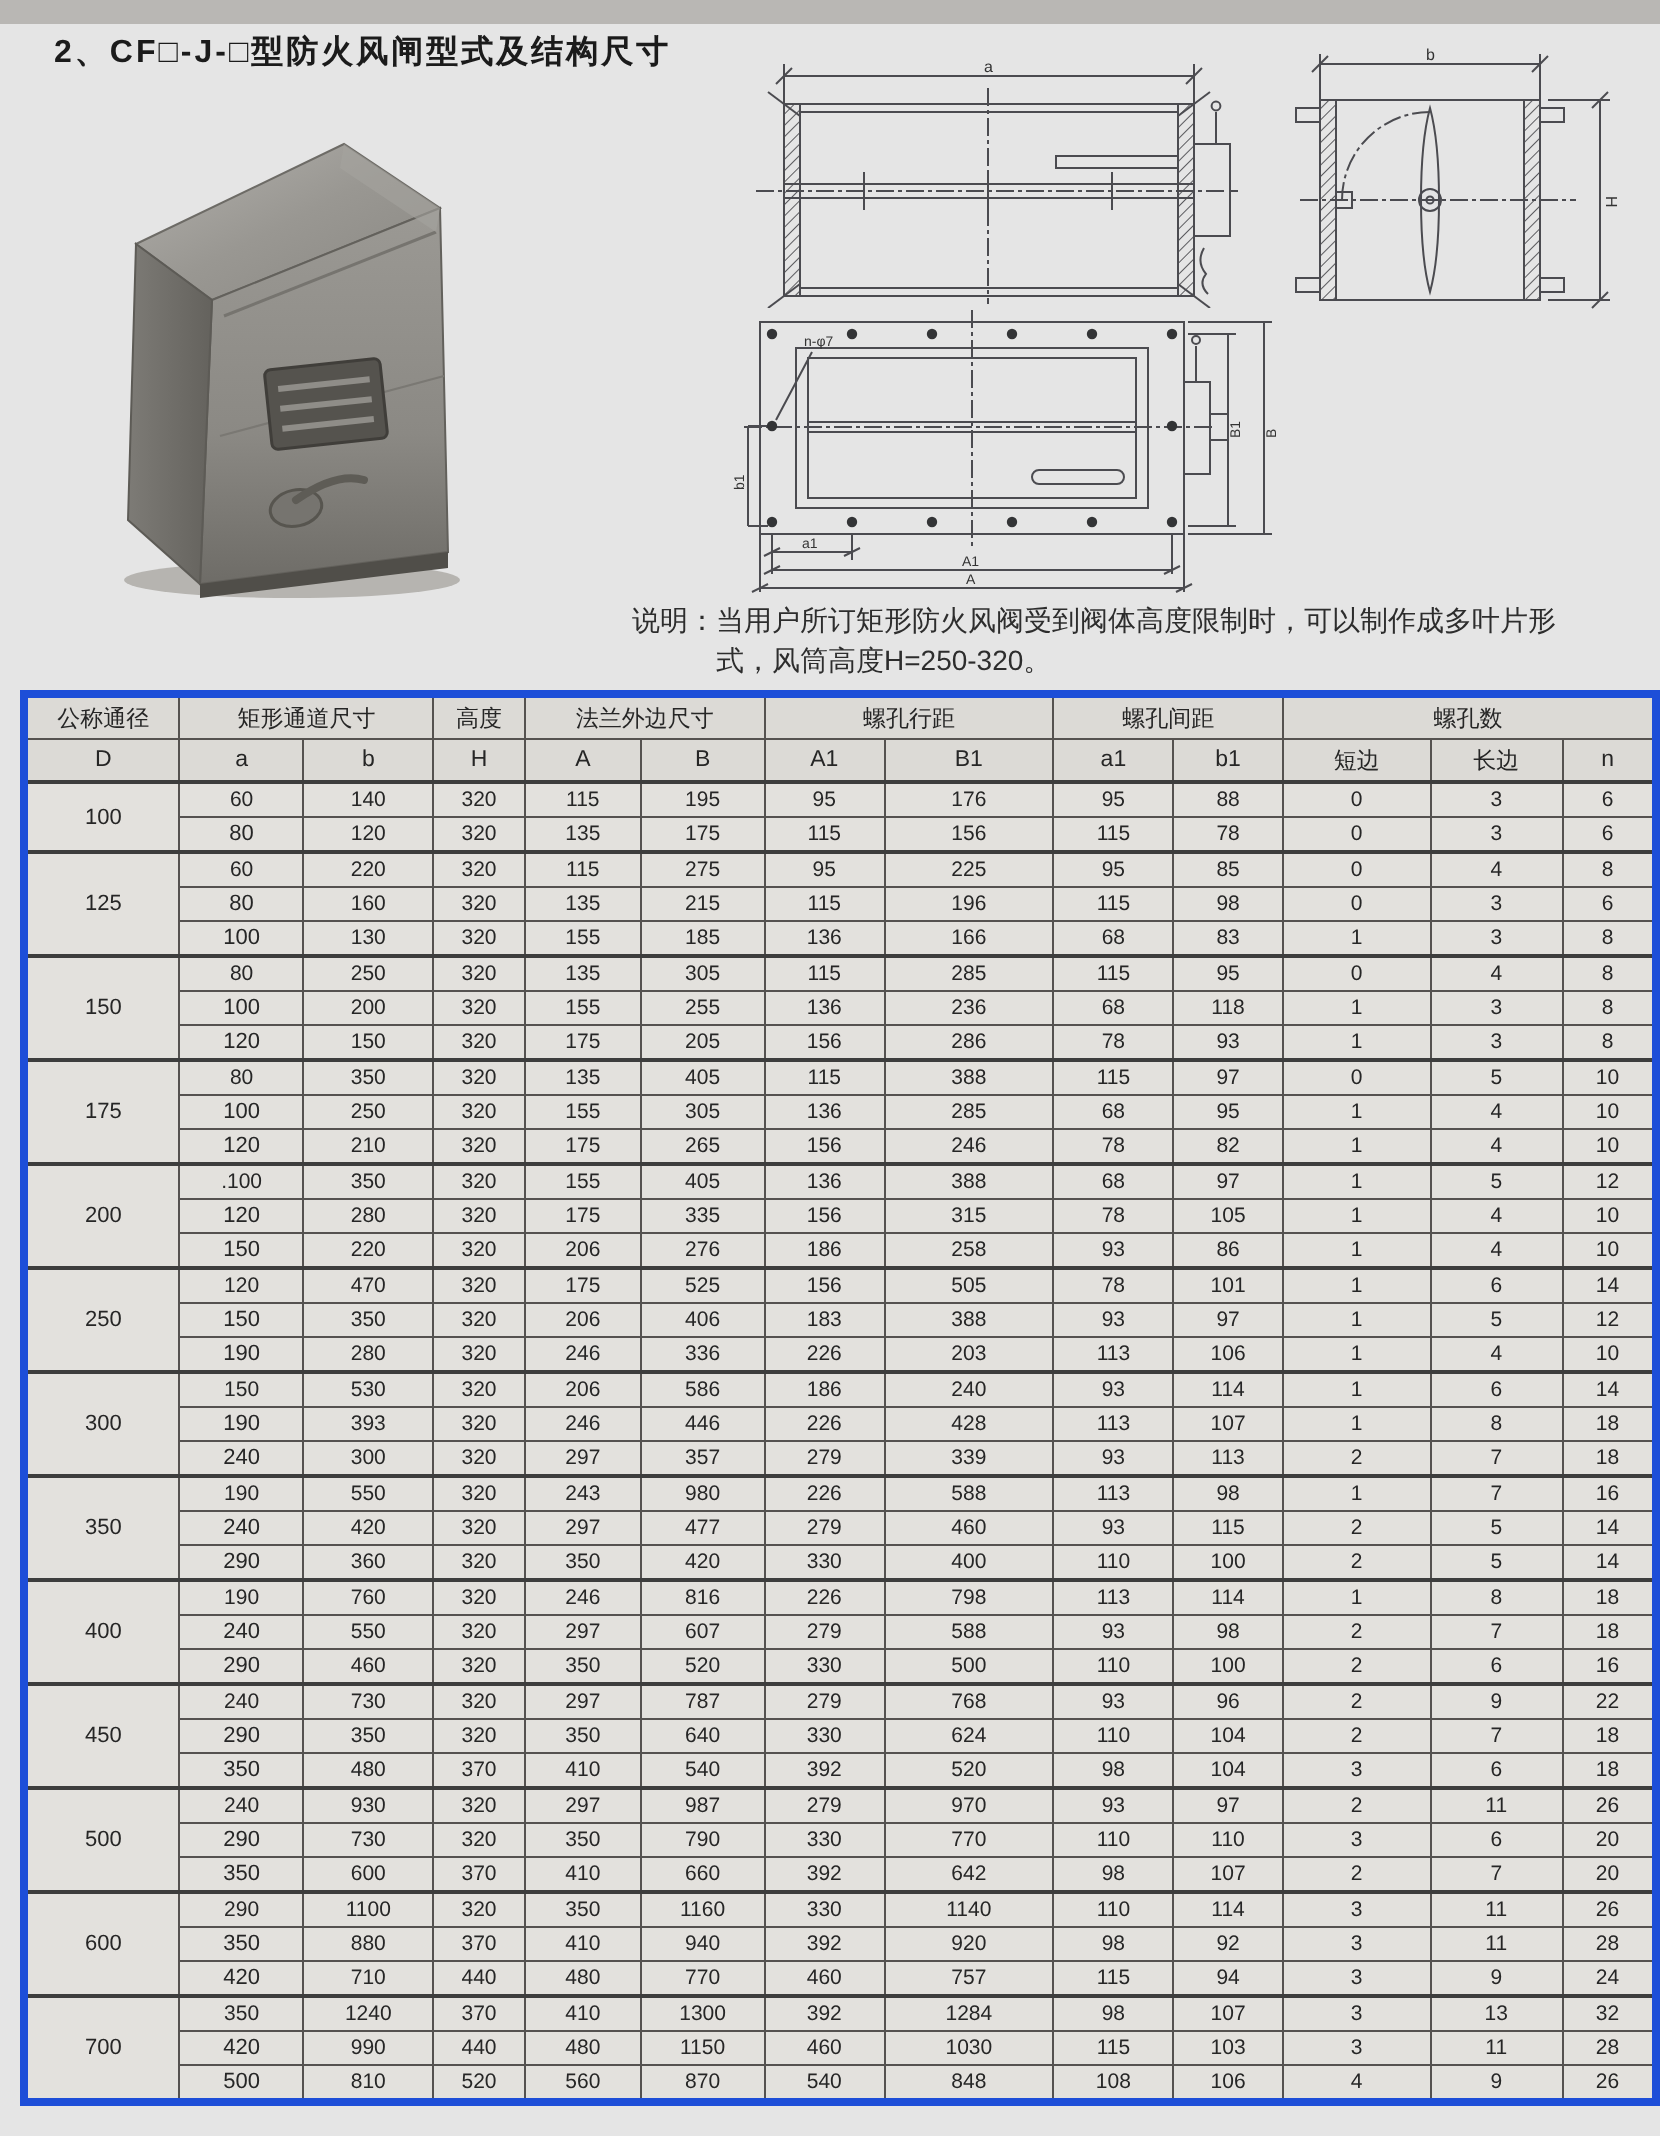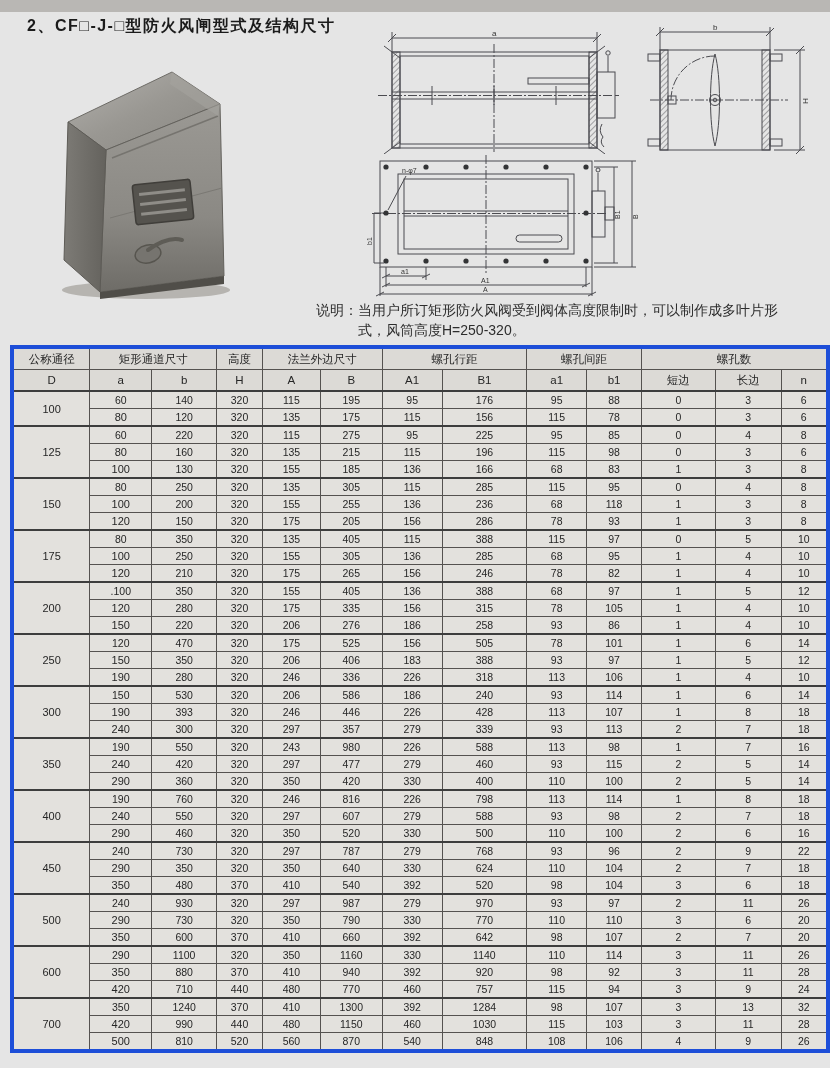--- a/index.html
+++ b/index.html
@@ -496,21 +496,21 @@
           <td>5</td>
           <td>12</td>
         </tr>
         <tr>
           <td>190</td>
           <td>280</td>
           <td>320</td>
           <td>246</td>
           <td>336</td>
           <td>226</td>
-          <td>318</td>
+          <td>203</td>
           <td>113</td>
           <td>106</td>
           <td>1</td>
           <td>4</td>
           <td>10</td>
         </tr>
         <tr class="group-start">
           <td rowspan="3">300</td>
           <td>150</td>
           <td>530</td>

